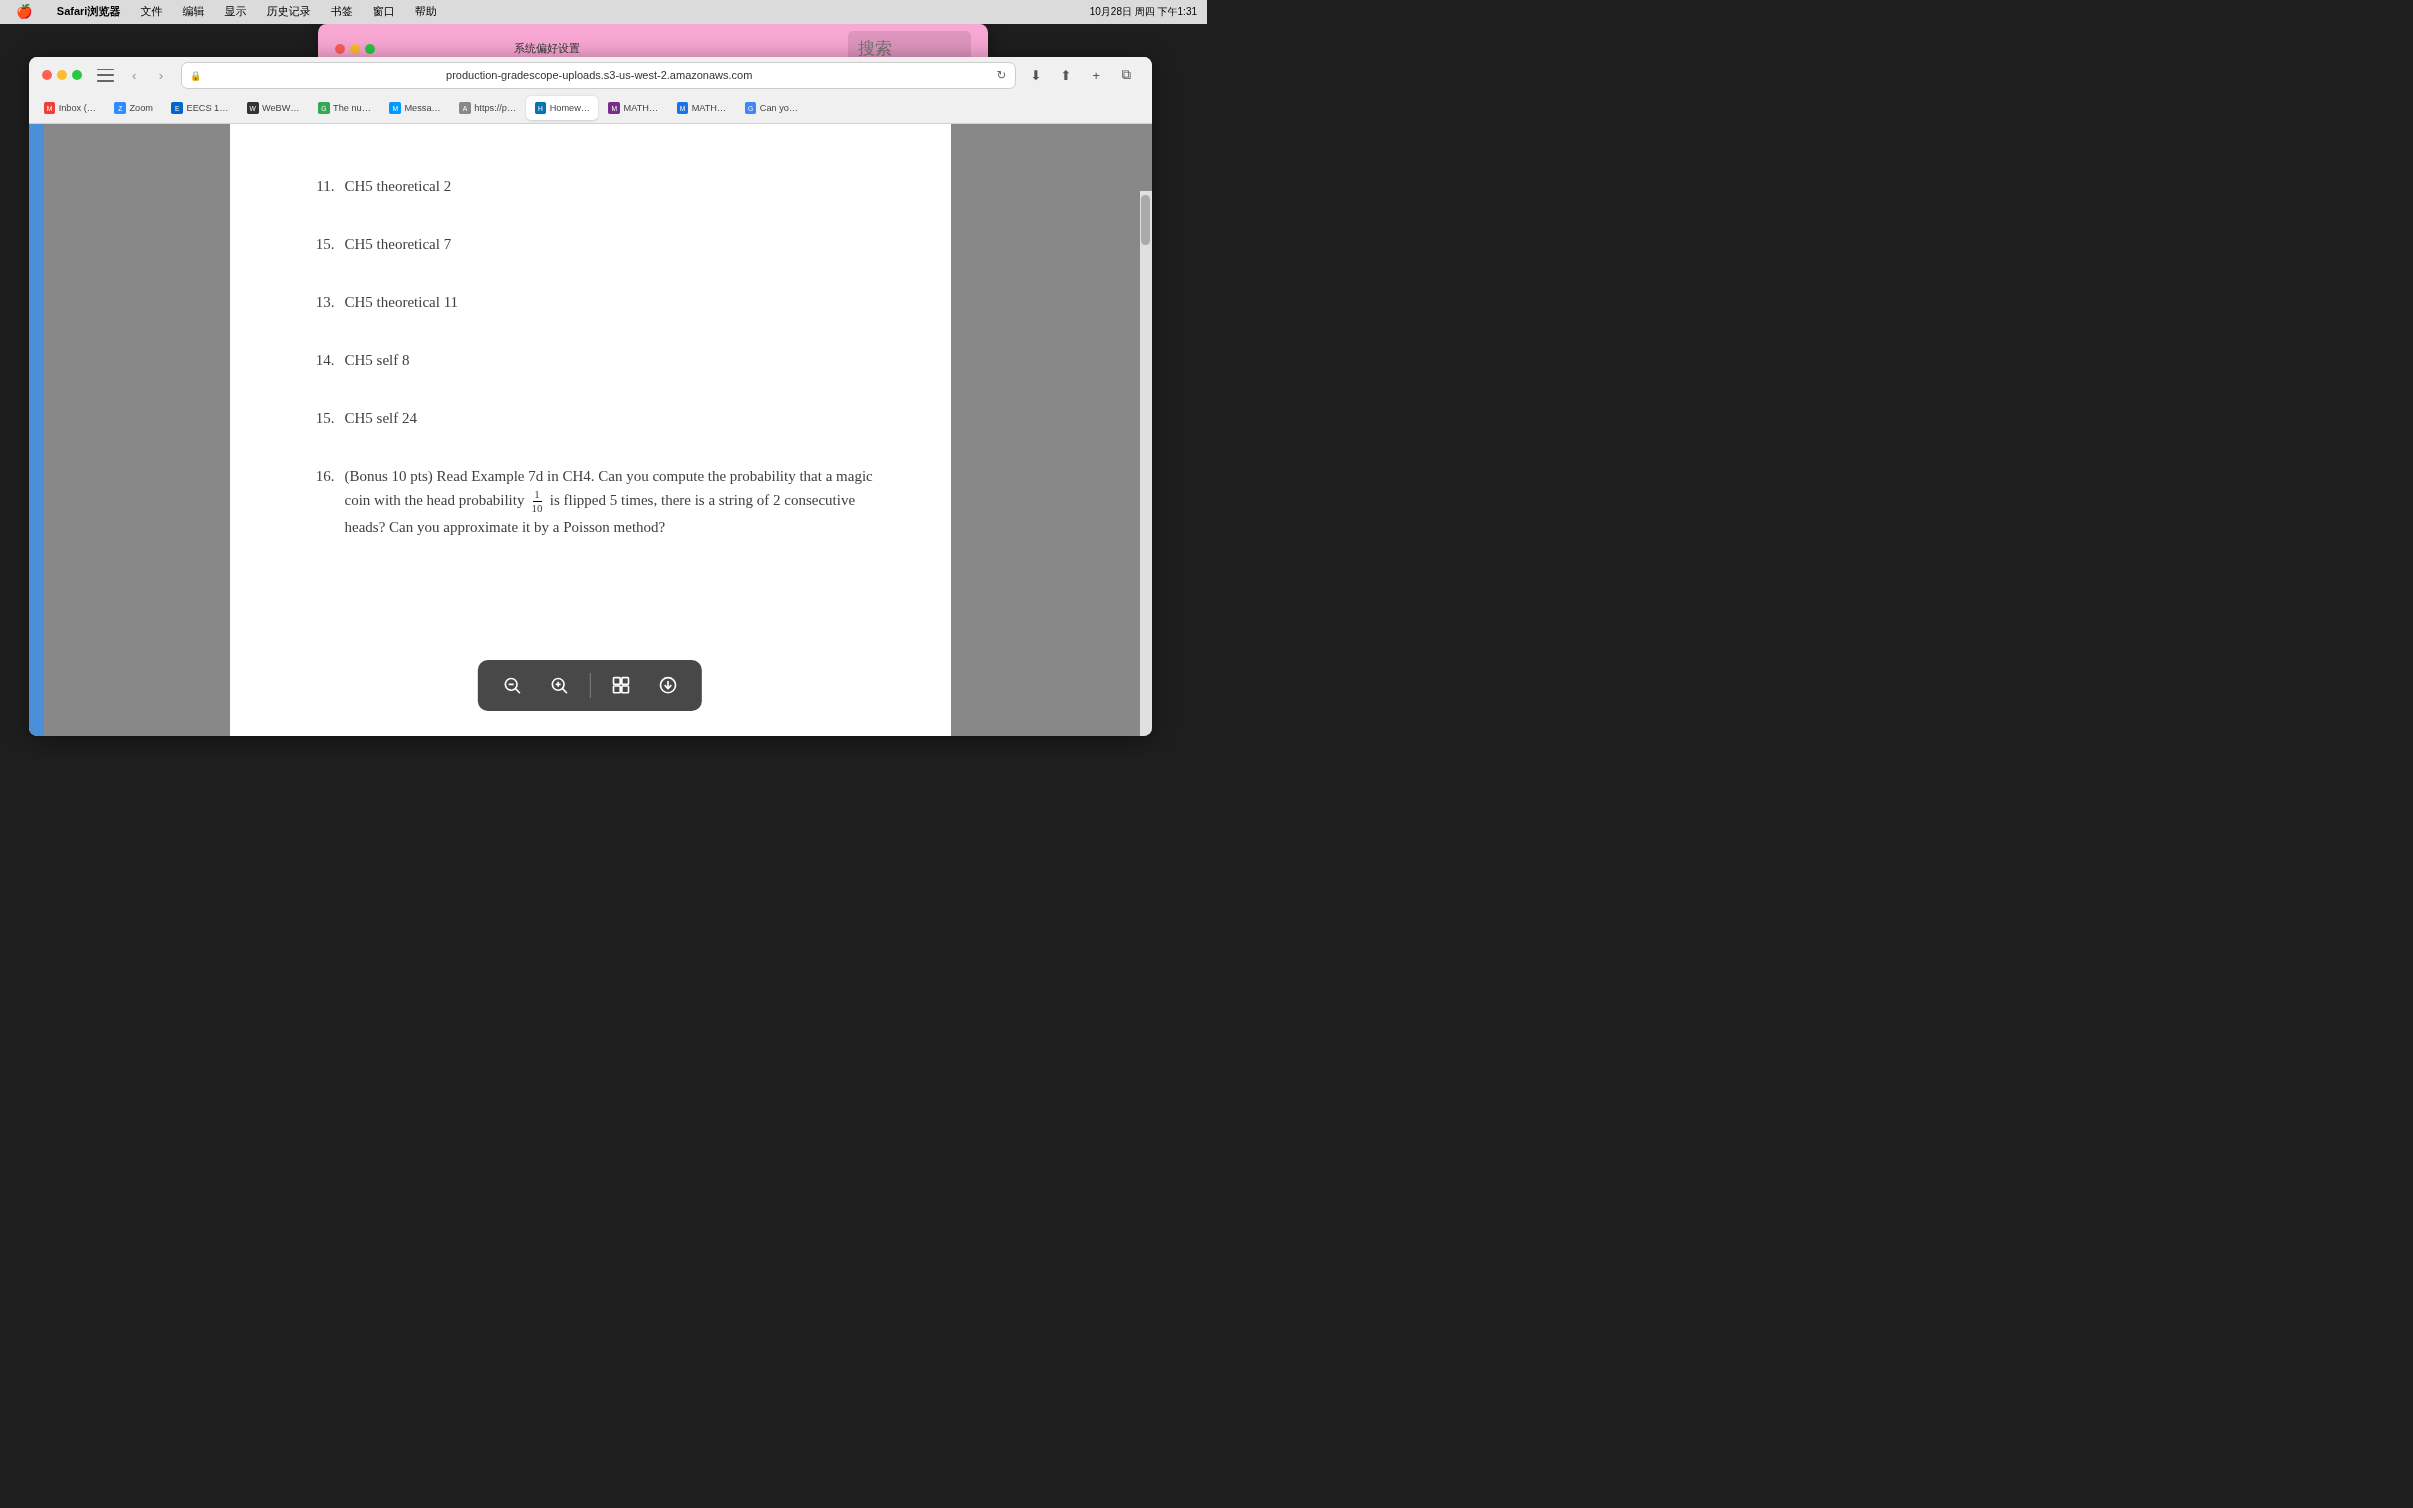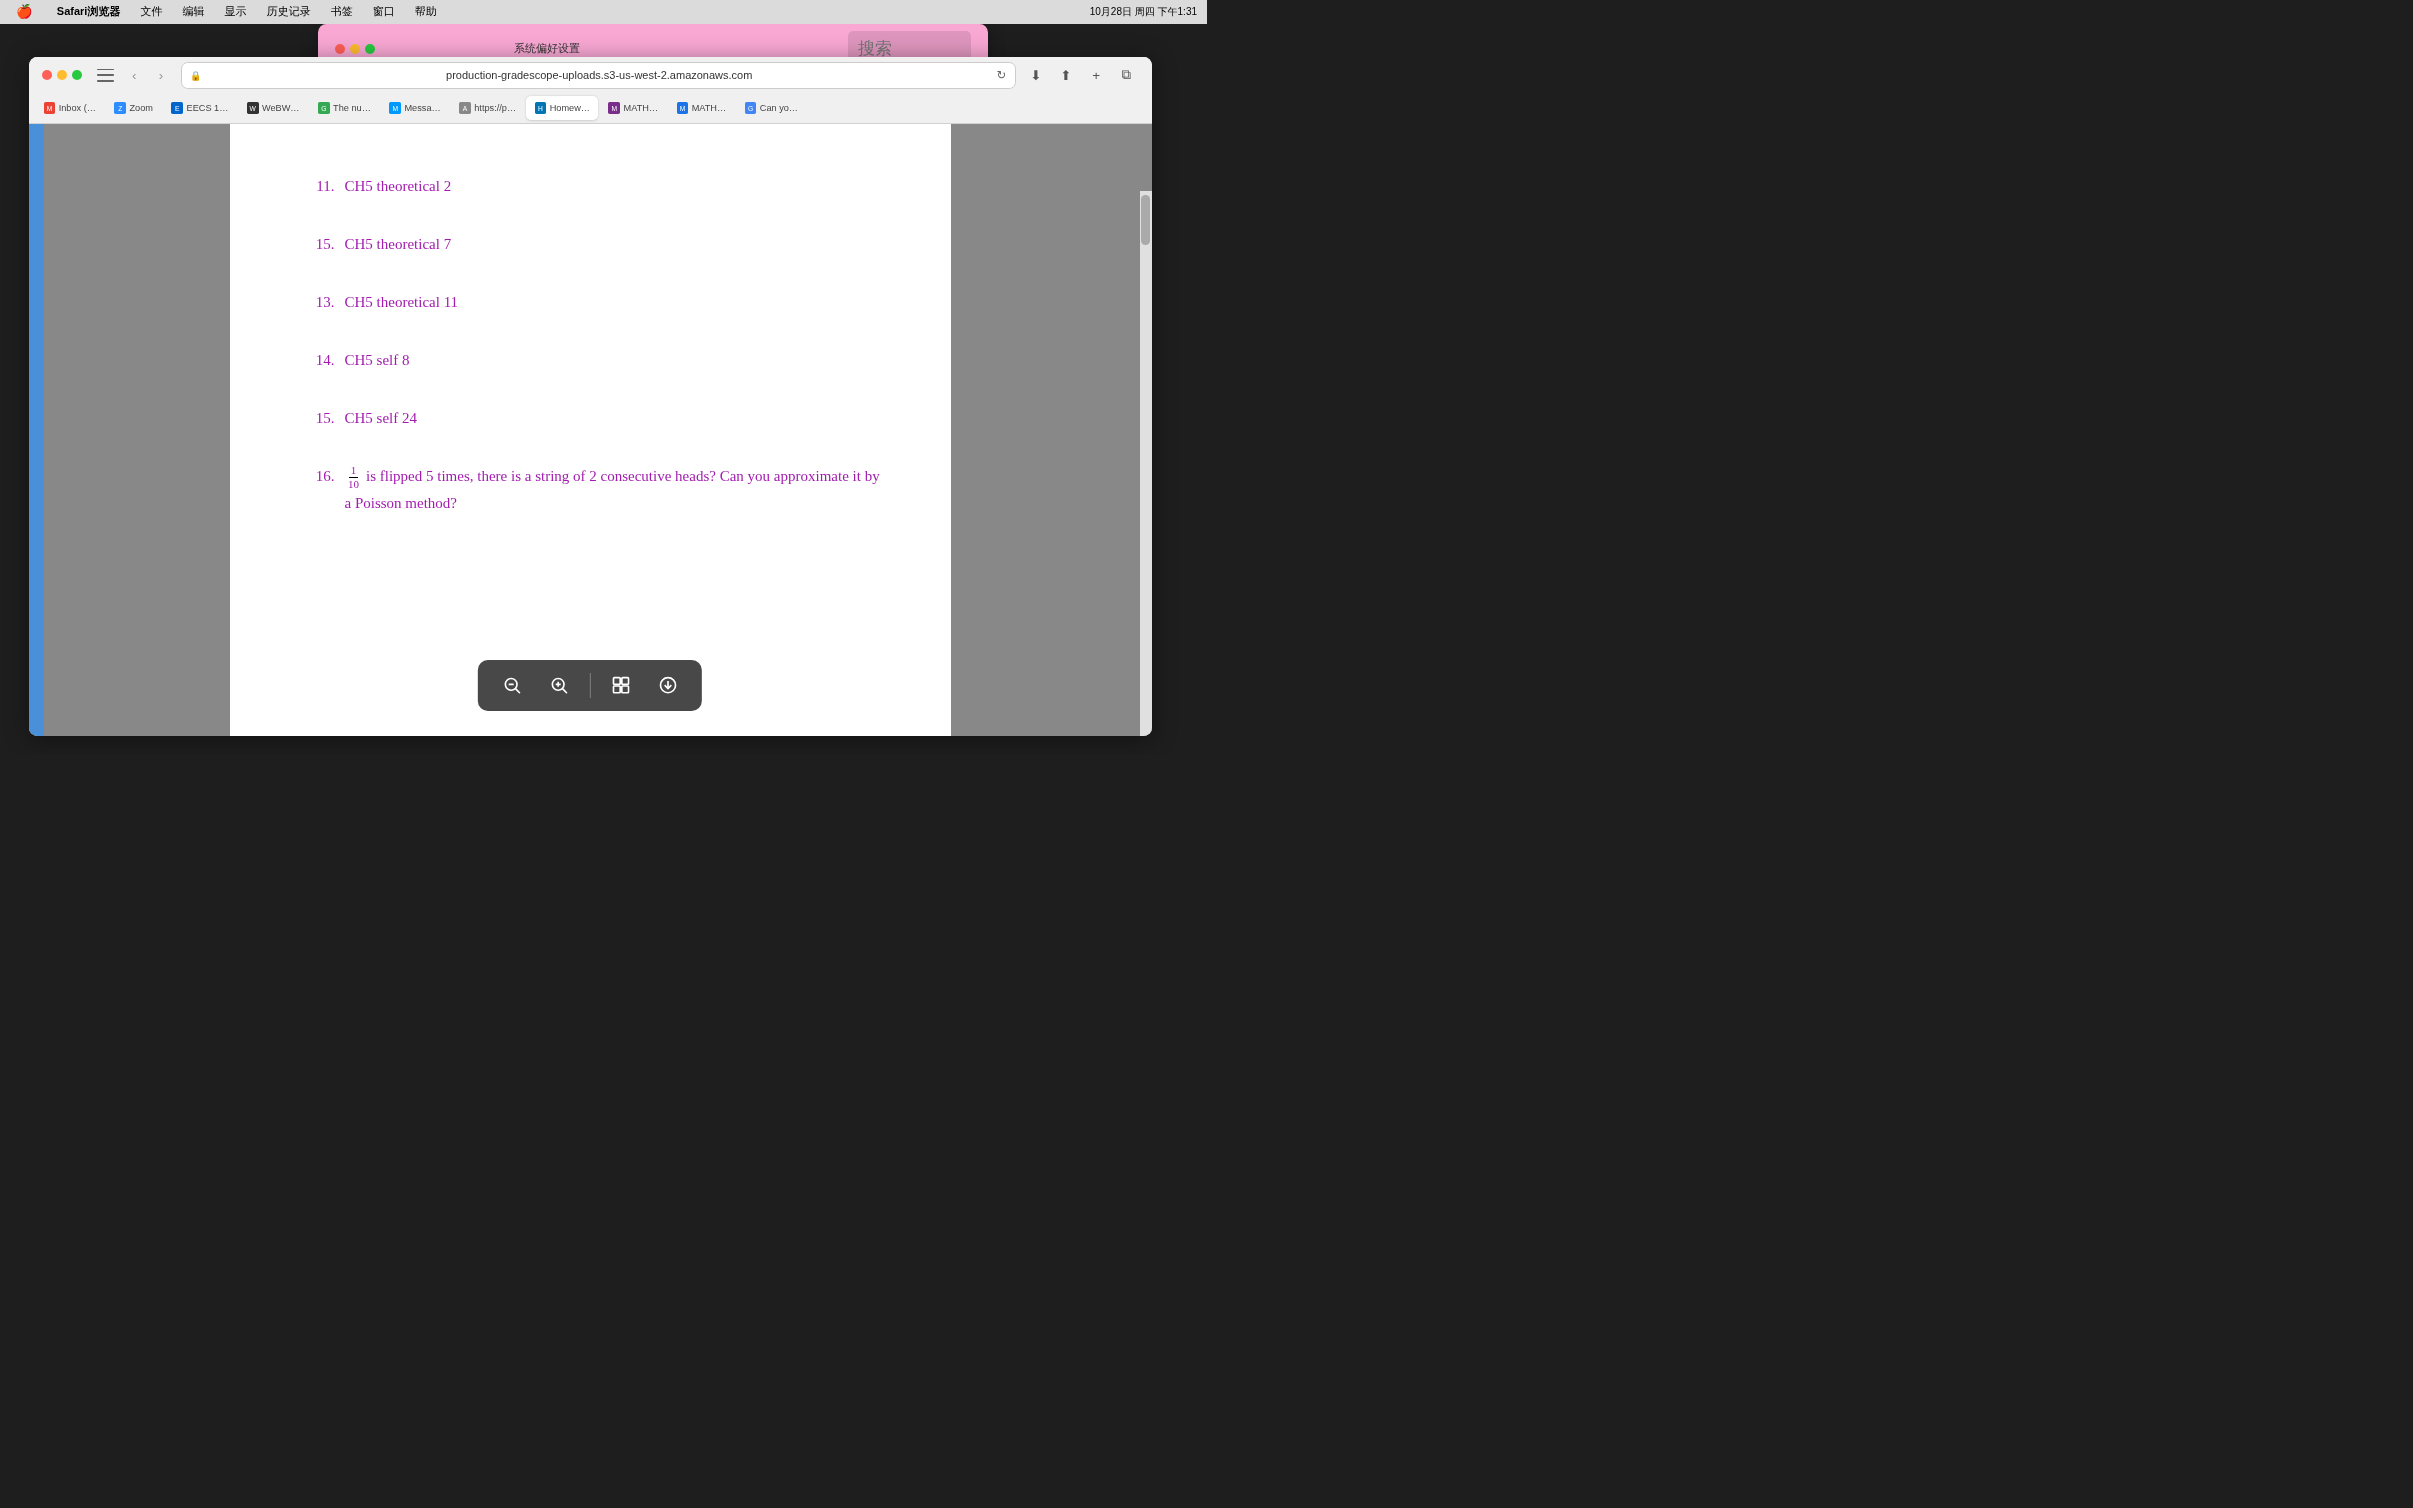--- a/index.html
+++ b/index.html
@@ -289,21 +289,21 @@
     }
 
     .pdf-page {
       background: #fff;
       width: 721px;
       min-height: 100%;
       padding: 50px 67px;
       font-family: 'Times New Roman', Times, serif;
       font-size: 15px;
       line-height: 1.6;
-      color: #a21caf;
+      color: #404040;
       position: relative;
     }
 
     .pdf-list {
       list-style: none;
       padding: 0;
     }
 
     .pdf-list-item {
       display: flex;
@@ -559,21 +559,21 @@
         </li>
 
         <li class="pdf-list-item">
           <span class="item-number">15.</span>
           <span class="item-text">CH5 self 24</span>
         </li>
 
         <li class="pdf-list-item item-16">
           <span class="item-number">16.</span>
           <span class="item-text">
-            <span class="fraction">
+            <span>(Bonus 10 pts) Read Example 7d in CH4.  Can you compute the probability that a magic coin with the head probability </span><span class="fraction">
                 <span class="numerator">1</span>
                 <span class="denominator">10</span>
               </span><span> is flipped 5 times, there is a string of 2 consecutive heads?  Can you approximate it by a Poisson method?</span>
           </span>
         </li>
 
       </ol>
     </div>
 
     <div class="pdf-toolbar">

